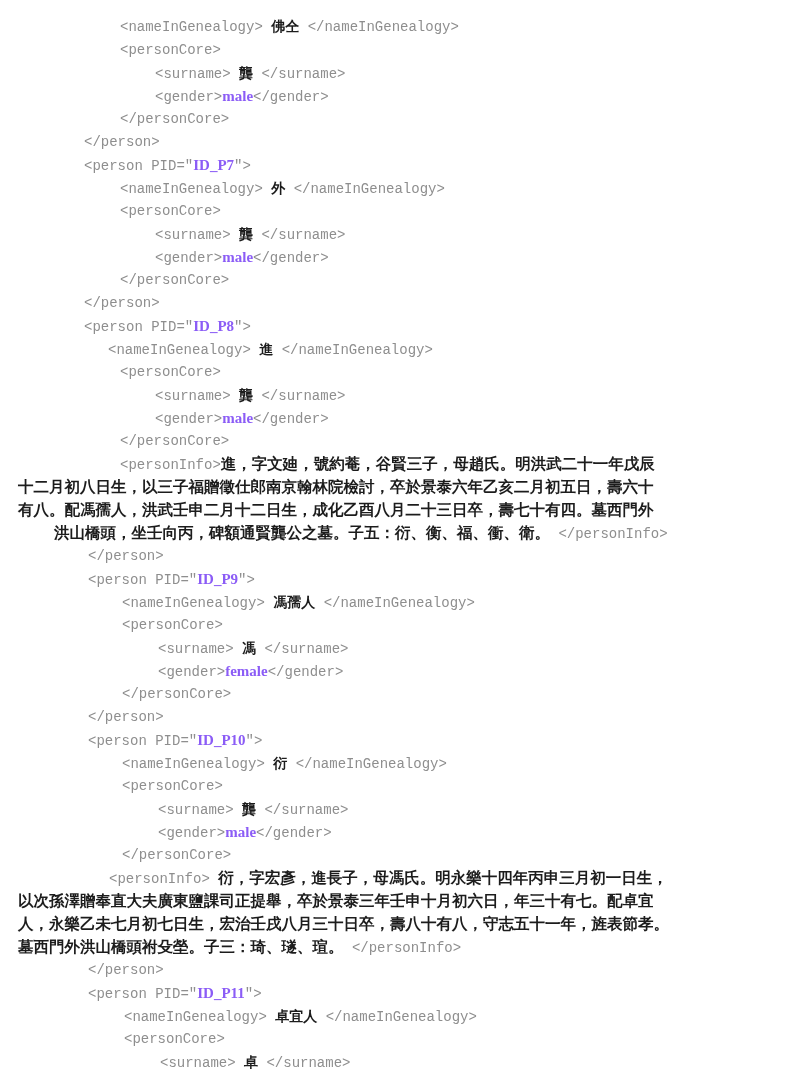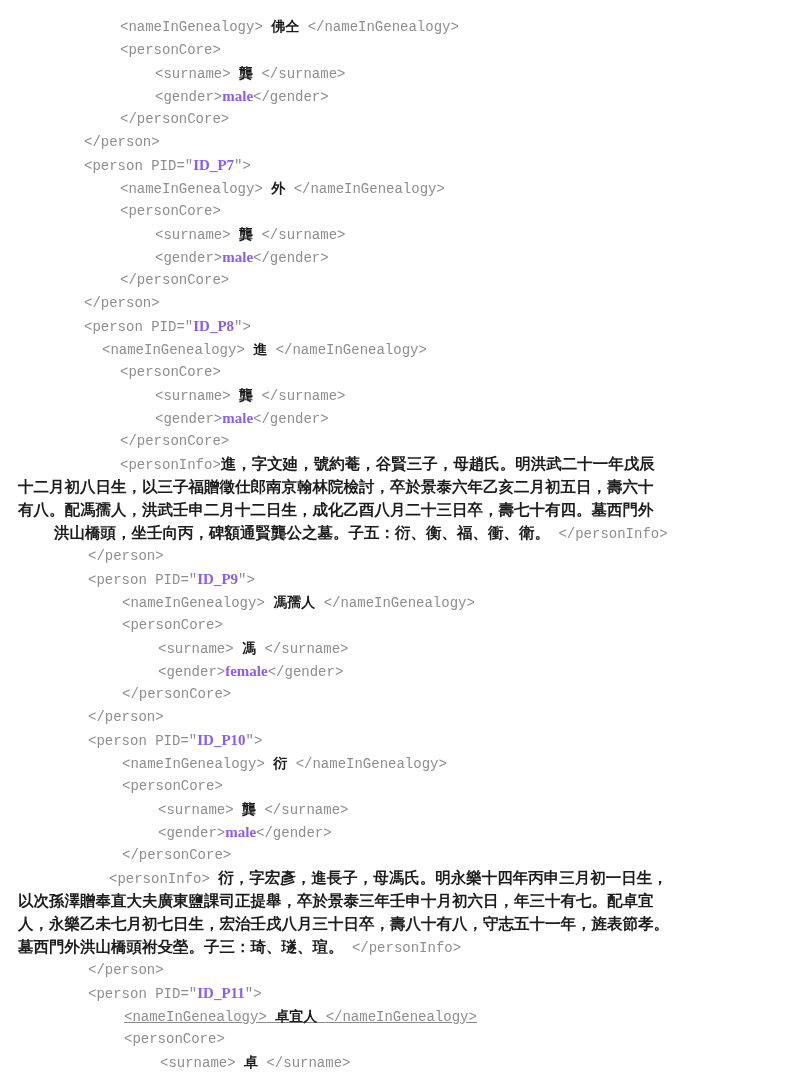--- a/index.html
+++ b/index.html
@@ -76,21 +76,21 @@
   <div class="line" style="left:120px; top:270px;">
     <span class="tag">&lt;/personCore&gt;</span>
   </div>
   <div class="line" style="left:84px; top:293px;">
     <span class="tag">&lt;/person&gt;</span>
   </div>
 
   <div class="line" style="left:84px; top:316px;">
     <span class="tag">&lt;person PID="</span><span class="val-latin">ID_P8</span><span class="tag">"&gt;</span>
   </div>
-  <div class="line" style="left:102px; top:339px;">
+  <div class="line" style="left:108px; top:339px;">
     <span class="tag">&lt;nameInGenealogy&gt;</span>
     <span class="val">進</span>
     <span class="tag">&lt;/nameInGenealogy&gt;</span>
   </div>
   <div class="line" style="left:120px; top:362px;">
     <span class="tag">&lt;personCore&gt;</span>
   </div>
   <div class="line" style="left:155px; top:385px;">
     <span class="tag">&lt;surname&gt;</span>
     <span class="val">龔</span>
@@ -175,21 +175,21 @@
     <span class="val" style="font-size:15.5px;">墓西門外洪山橋頭祔殳塋。子三：琦、璲、瑄。</span>
     <span class="tag">&lt;/personInfo&gt;</span>
   </div>
   <div class="line" style="left:88px; top:960px;">
     <span class="tag">&lt;/person&gt;</span>
   </div>
 
   <div class="line" style="left:88px; top:983px;">
     <span class="tag">&lt;person PID="</span><span class="val-latin">ID_P11</span><span class="tag">"&gt;</span>
   </div>
-  <div class="line" style="left:124px; top:1006px;text-decoration:underline;">
+  <div class="line" style="left:124px; top:1006px;">
     <span class="tag">&lt;nameInGenealogy&gt;</span>
     <span class="val">卓宜人</span>
     <span class="tag">&lt;/nameInGenealogy&gt;</span>
   </div>
   <div class="line" style="left:124px; top:1029px;">
     <span class="tag">&lt;personCore&gt;</span>
   </div>
   <div class="line" style="left:160px; top:1052px;">
     <span class="tag">&lt;surname&gt;</span>
     <span class="val">卓</span>

